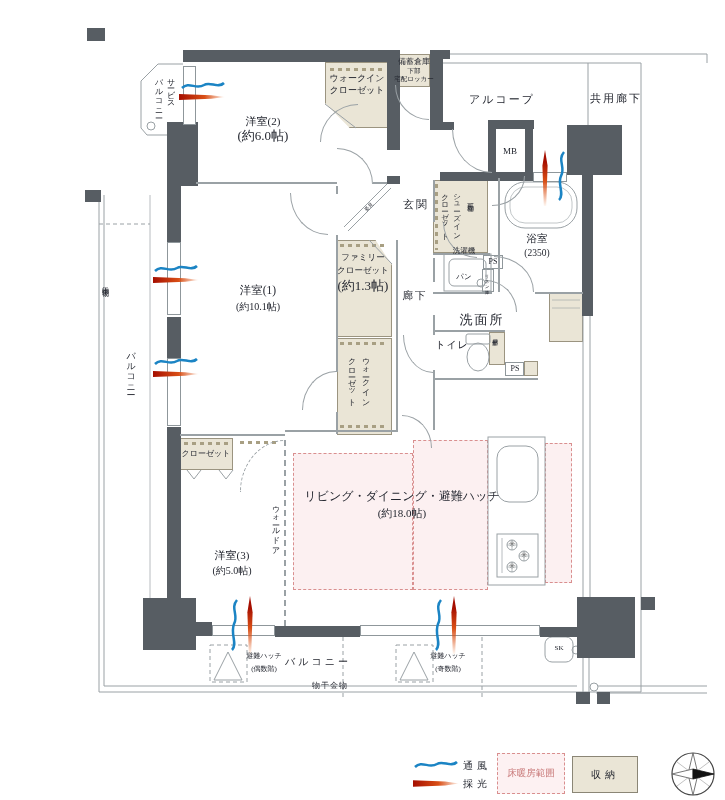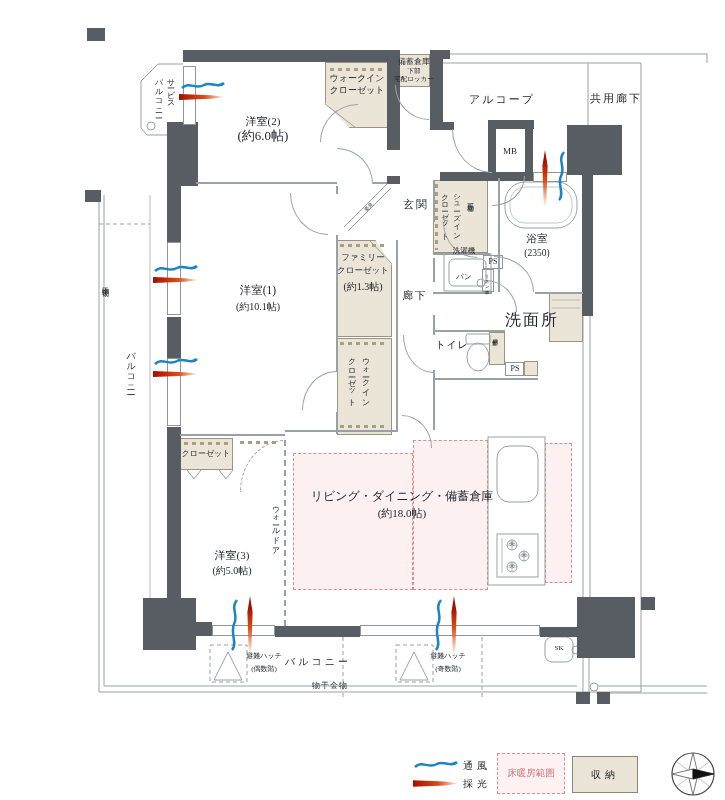--- a/index.html
+++ b/index.html
@@ -186,25 +186,25 @@
   <div class="redu" style="left:540px;top:150px;width:10px;height:56px"></div>
   <div class="redu" style="left:245px;top:596px;width:10px;height:58px"></div>
   <div class="redu" style="left:449px;top:596px;width:10px;height:58px"></div>
 
   <div class="lb" style="left:263px;top:121px;font-size:11px">洋室(2)</div>
   <div class="lb" style="left:263px;top:136px;font-size:13px">(約6.0帖)</div>
   <div class="lb" style="left:258px;top:290px;font-size:11.5px">洋室(1)</div>
   <div class="lb" style="left:258px;top:306px;font-size:10px">(約10.1帖)</div>
   <div class="lb" style="left:232px;top:555px;font-size:11px">洋室(3)</div>
   <div class="lb" style="left:232px;top:570px;font-size:10px">(約5.0帖)</div>
-  <div class="lb" style="left:402px;top:497px;font-size:12px">リビング・ダイニング・備蓄倉庫</div>
+  <div class="lb" style="left:402px;top:497px;font-size:12px">リビング・ダイニング・避難ハッチ</div>
   <div class="lb" style="left:402px;top:513px;font-size:11px">(約18.0帖)</div>
   <div class="lb" style="left:416px;top:204px;font-size:11px;letter-spacing:2px">玄関</div>
   <div class="lb" style="left:415px;top:296px;font-size:10.5px;letter-spacing:2px">廊下</div>
-  <div class="lb" style="left:532px;top:320px;font-size:16px;letter-spacing:2px">洗面所</div>
+  <div class="lb" style="left:482px;top:320px;font-size:13px;letter-spacing:2px">洗面所</div>
   <div class="lb" style="left:452px;top:344px;font-size:10px;letter-spacing:1px">トイレ</div>
   <div class="lb" style="left:537px;top:239px;font-size:10.5px">浴室</div>
   <div class="lb" style="left:537px;top:253px;font-size:9.5px">(2350)</div>
   <div class="lb" style="left:502px;top:99px;font-size:11px;letter-spacing:2px">アルコープ</div>
   <div class="lb" style="left:616px;top:98px;font-size:11px;letter-spacing:2px">共用廊下</div>
   <div class="vb" style="left:166px;top:73px;font-size:8px">サービス</div>
   <div class="vb" style="left:154px;top:73px;font-size:8px">バルコニー</div>
   <div class="vb" style="left:126px;top:345px;font-size:9px">バルコニー</div>
   <div class="vb" style="left:101px;top:281px;font-size:7px">物干金物</div>
   <div class="lb" style="left:318px;top:661px;font-size:10px;letter-spacing:3px">バルコニー</div>
@@ -213,21 +213,21 @@
   <div class="lb" style="left:357px;top:79px;font-size:9px">ウォークイン</div>
   <div class="lb" style="left:357px;top:91px;font-size:9px">クローゼット</div>
   <div class="lb" style="left:414px;top:62px;font-size:8px">備蓄倉庫</div>
   <div class="lb" style="left:414px;top:71px;font-size:6.5px">下部</div>
   <div class="lb" style="left:414px;top:79px;font-size:6.5px">宅配ロッカー</div>
   <div class="vb" style="left:441px;top:188px;font-size:7.5px">クローゼット</div>
   <div class="vb" style="left:453px;top:188px;font-size:7.5px">シューズイン</div>
   <div class="vb" style="left:467px;top:198px;font-size:6.5px">可動棚</div>
   <div class="lb" style="left:363px;top:258px;font-size:8.5px">ファミリー</div>
   <div class="lb" style="left:363px;top:271px;font-size:8.5px">クローゼット</div>
-  <div class="lb" style="left:363px;top:286px;font-size:10px">(約1.3帖)</div>
+  <div class="lb" style="left:363px;top:286px;font-size:13px">(約1.3帖)</div>
   <div class="vb" style="left:347px;top:352px;font-size:8px">クローゼット</div>
   <div class="vb" style="left:361px;top:352px;font-size:8px">ウォークイン</div>
   <div class="lb" style="left:206px;top:454px;font-size:8px">クローゼット</div>
   <div class="vb" style="left:492px;top:335px;font-size:5.5px;letter-spacing:0">上部戸棚</div>
   <div class="vb" style="left:484px;top:271px;font-size:4.5px;letter-spacing:0">リネン庫</div>
 
   <div class="lb" style="left:510px;top:152px;font-size:9px">MB</div>
   <div class="lb" style="left:493px;top:262px;font-size:8px">PS</div>
   <div class="lb" style="left:515px;top:369px;font-size:8px">PS</div>
   <div class="lb" style="left:464px;top:251px;font-size:7.5px">洗濯機</div>

